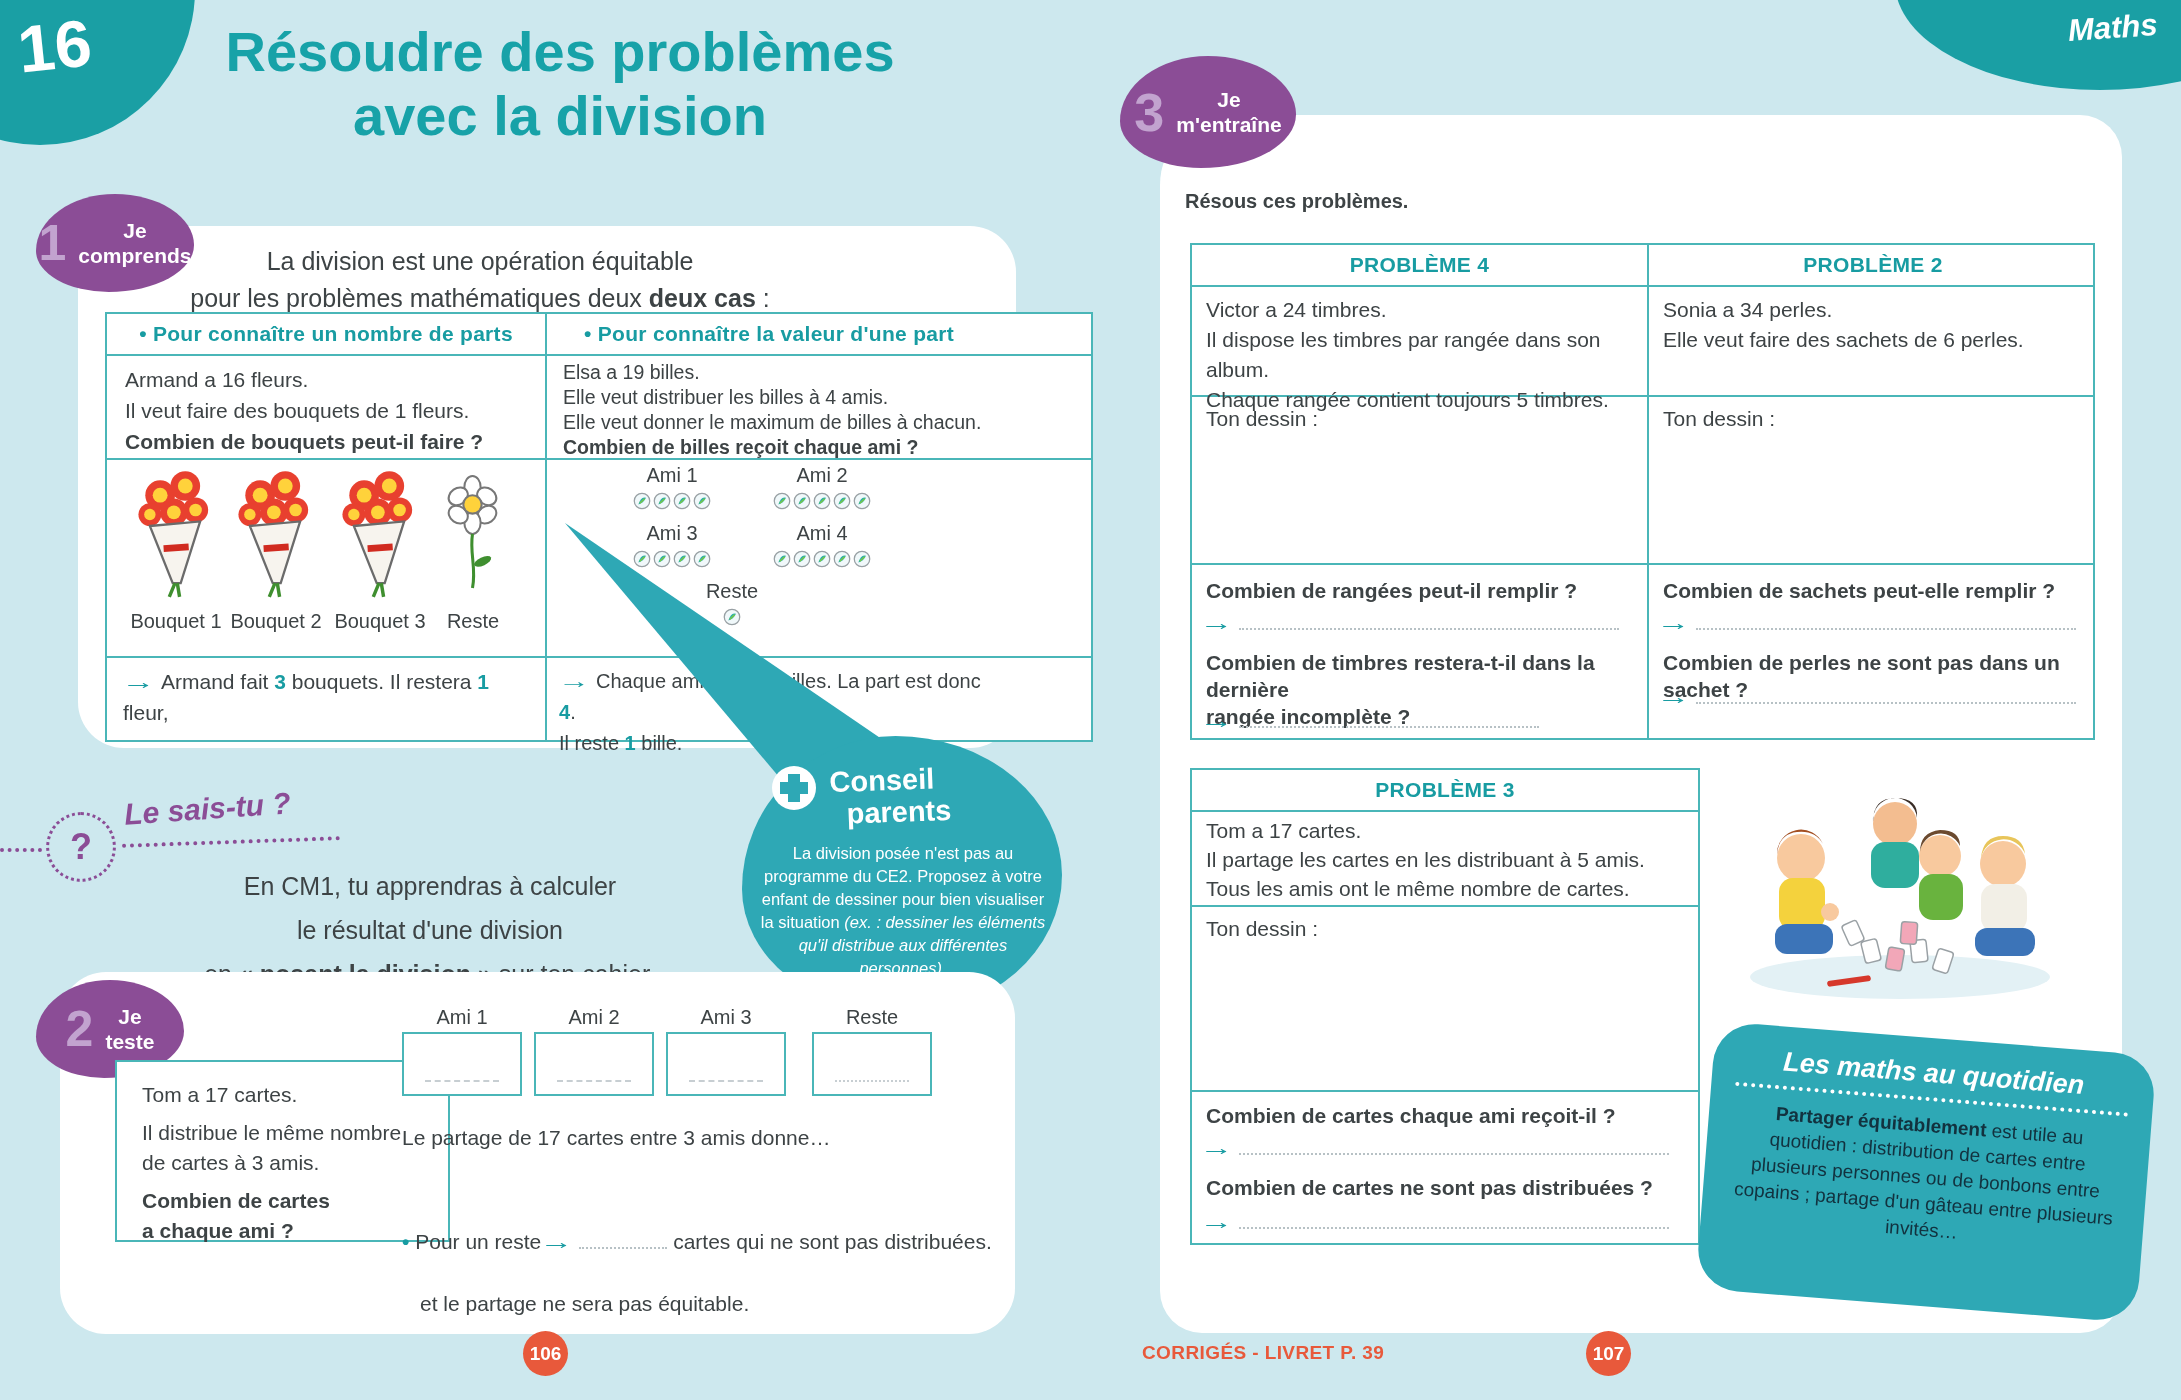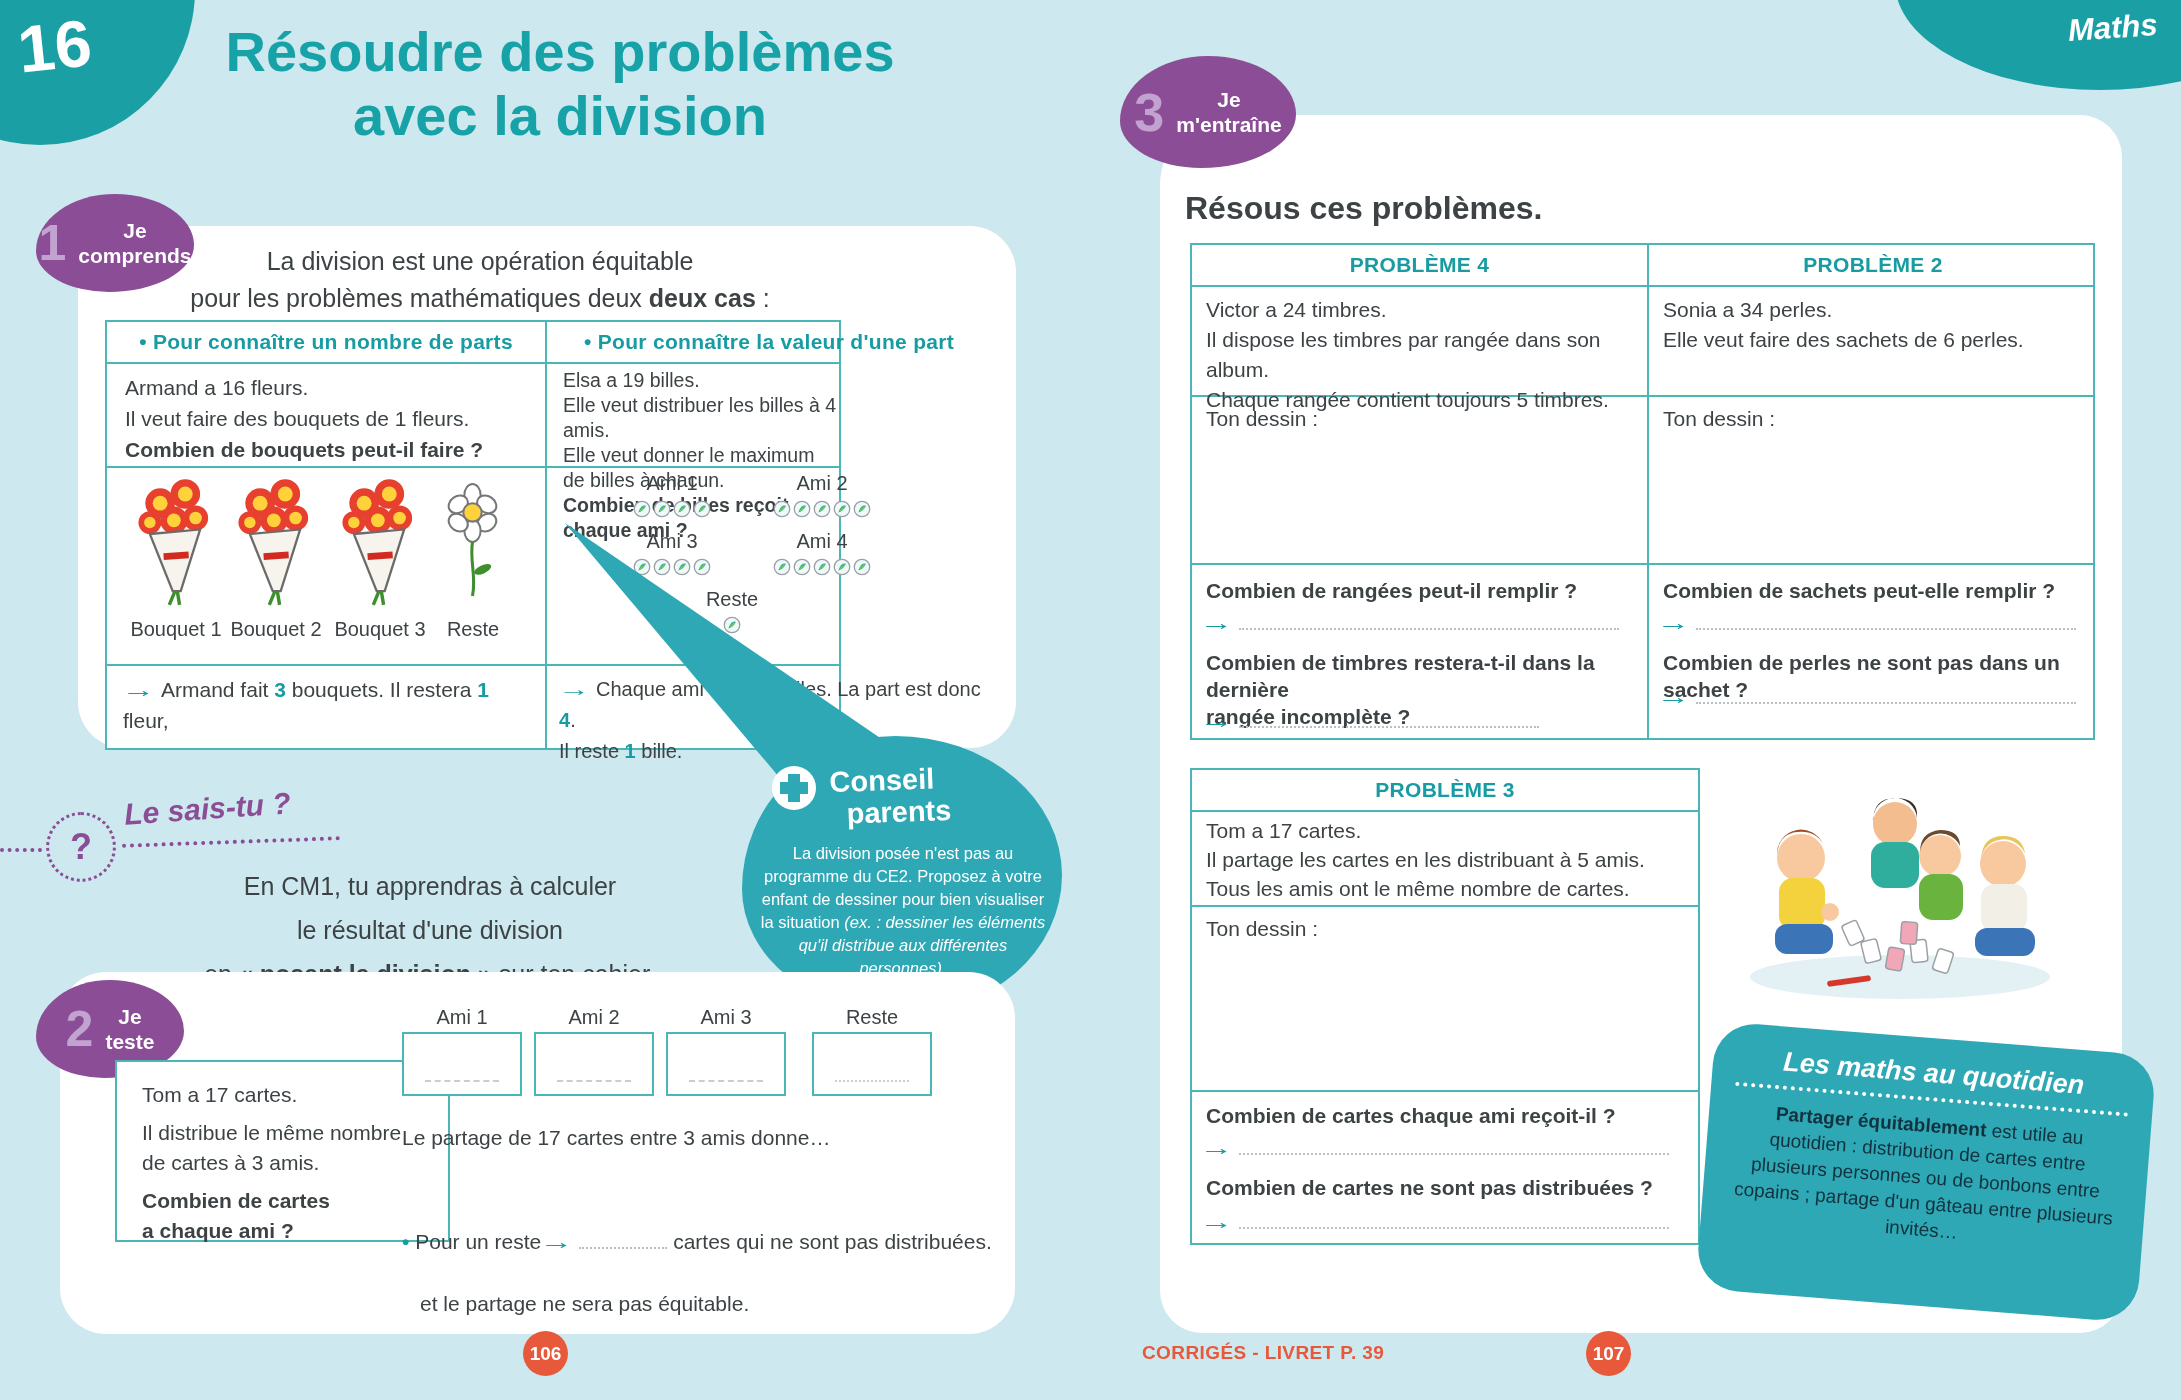--- a/index.html
+++ b/index.html
@@ -46,21 +46,21 @@
 
   <div class="panel" style="left:78px;top:226px;width:938px;height:522px"></div>
 
   <div class="abs" style="left:120px;top:243px;width:720px;text-align:center;font-size:25px;line-height:37px">
     <div>La division est une opération équitable</div>
     <div>
       <span>pour les problèmes mathématiques deux </span><span class="bold">deux cas</span><span> :</span>
     </div>
   </div>
 
-  <div class="ctable" style="left:105px;top:320px;width:736px;height:430px">
+  <div class="ctable" style="left:105px;top:312px;width:988px;height:430px">
     <div class="vline" style="left:438px"></div>
     <div class="hline" style="top:40px"></div>
     <div class="hline" style="top:144px"></div>
     <div class="hline" style="top:342px"></div>
 
     <div class="hdr-cell" style="left:0;top:0;width:438px;height:40px">• Pour connaître un nombre de parts</div>
     <div class="hdr-cell" style="left:440px;top:0;width:444px;height:40px">• Pour connaître la valeur d'une part</div>
 
     <div class="abs" style="left:18px;top:50px;line-height:31px">
       <div>Armand a 16 fleurs.</div>
@@ -316,21 +316,21 @@
   </div>
   <div class="abs" style="left:420px;top:1292px">et le partage ne sera pas équitable.</div>
 
   <div class="panel" style="left:1160px;top:115px;width:962px;height:1218px;border-radius:70px 42px 42px 42px"></div>
 
   <div class="badge" style="left:1120px;top:56px;width:176px;height:112px">
     <span class="bnum" style="font-size:54px">3</span>
     <span class="blbl"><span>Je</span><br><span>m'entraîne</span></span>
   </div>
 
-  <div class="abs bold" style="left:1185px;top:190px;font-size:32px">Résous ces problèmes.</div>
+  <div class="abs bold" style="left:1185px;top:190px;font-size:20px">Résous ces problèmes.</div>
 
   <div class="ctable" style="left:1190px;top:243px;width:905px;height:497px">
     <div class="vline" style="left:455px"></div>
     <div class="hline" style="top:40px"></div>
     <div class="hline" style="top:150px"></div>
     <div class="hline" style="top:318px"></div>
 
     <div class="hdr-cell" style="left:0;top:0;width:455px;height:40px">PROBLÈME 4</div>
     <div class="hdr-cell" style="left:457px;top:0;width:448px;height:40px">PROBLÈME 2</div>
 

